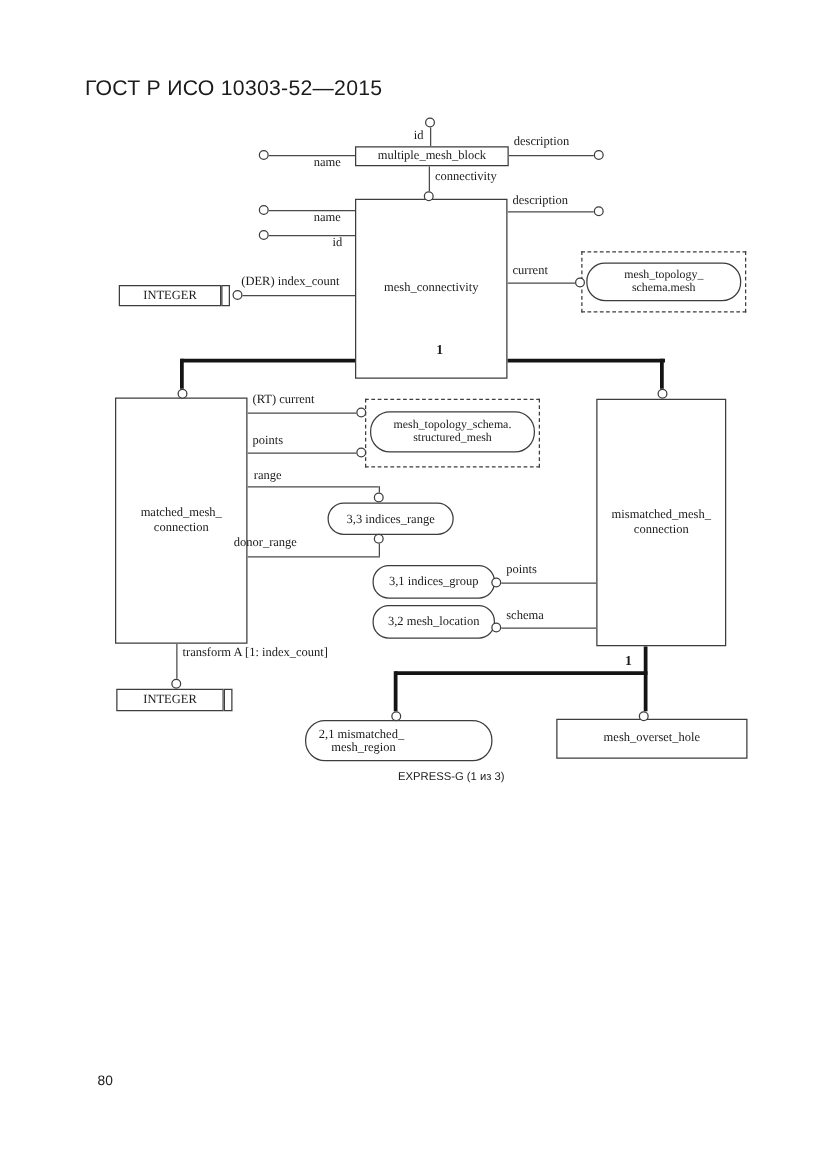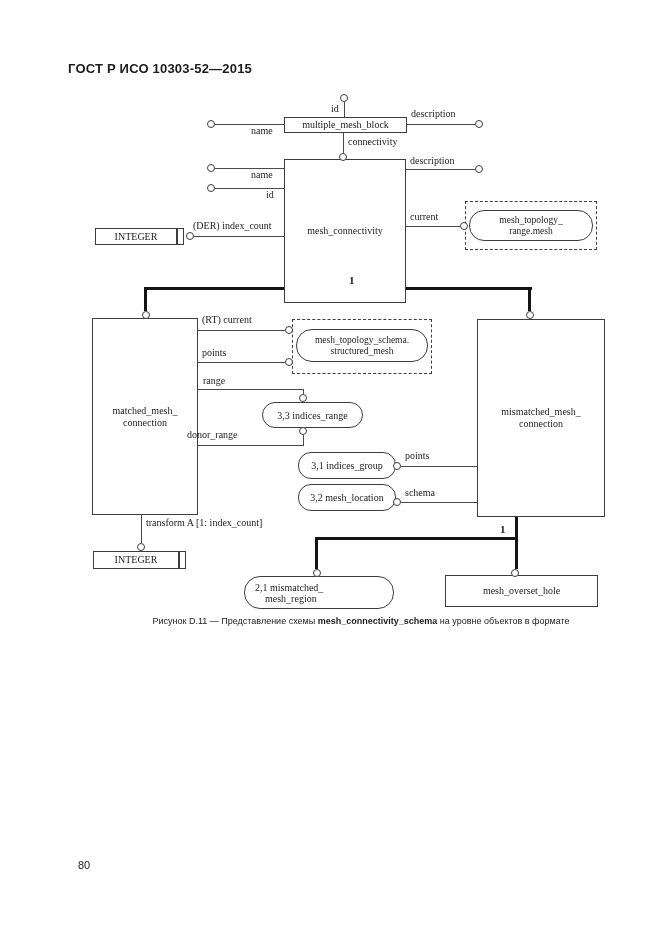--- a/index.html
+++ b/index.html
@@ -1,18 +1,18 @@
 <!DOCTYPE html>
 <html><head>
 <meta charset="utf-8">
 <style>
   html,body{margin:0;padding:0;background:#888;}
   .page{position:relative;width:661px;height:936px;background:#fff;overflow:hidden;
         font-family:"Liberation Sans",sans-serif;color:#1b1b1b;}
-  .header{position:absolute;left:68px;top:61px;font-size:13px;font-weight:bold;letter-spacing:.2px;}
+  .header{position:absolute;left:68px;top:61px;font-size:17px;font-weight:normal;letter-spacing:.2px;}
   .footer{position:absolute;left:78px;top:859px;font-size:11px;}
   .caption{position:absolute;left:81px;top:615px;width:560px;text-align:center;font-size:9px;line-height:12px;}
   .caption .b{font-weight:bold;}
   
   .box{position:absolute;border:1px solid #3d3d3d;background:#fff;box-sizing:border-box;
        display:flex;flex-direction:column;justify-content:center;align-items:center;
        font-family:"Liberation Serif",serif;font-size:10px;line-height:12px;color:#1b1b1b;text-align:center;}
   .dash{position:absolute;border:1px dashed #3d3d3d;box-sizing:border-box;background:#fff;}
   .oval{position:absolute;border:1px solid #3d3d3d;background:#fff;box-sizing:border-box;
         display:flex;flex-direction:column;justify-content:center;align-items:center;
@@ -66,41 +66,41 @@
     <div class="box" style="left:284px;top:117px;width:123px;height:16px">
       <div>multiple_mesh_block</div>
     </div>
     <div class="box" style="left:284px;top:159px;width:122px;height:144px">
       <div>mesh_connectivity</div>
     </div>
     <div class="box" style="left:92px;top:318px;width:106px;height:197px">
       <div>matched_mesh_</div>
       <div>connection</div>
     </div>
-    <div class="box" style="left:477px;top:319px;width:128px;height:198px">
+    <div class="box" style="left:477px;top:319px;width:104px;height:198px">
       <div>mismatched_mesh_</div>
       <div>connection</div>
     </div>
     <div class="box" style="left:445px;top:575px;width:153px;height:32px">
       <div>mesh_overset_hole</div>
     </div>
 
     <div class="box" style="left:95px;top:228px;width:82px;height:17px">
       <div>INTEGER</div>
     </div>
     <div class="box" style="left:177px;top:228px;width:7px;height:17px"></div>
     <div class="box" style="left:93px;top:551px;width:86px;height:18px">
       <div>INTEGER</div>
     </div>
     <div class="box" style="left:179px;top:551px;width:7px;height:18px"></div>
 
     <div class="dash" style="left:465px;top:201px;width:132px;height:49px"></div>
     <div class="oval small" style="left:469px;top:210px;width:124px;height:31px;border-radius:15px">
       <div>mesh_topology_</div>
-      <div>range.mesh</div>
+      <div>schema.mesh</div>
     </div>
     <div class="dash" style="left:292px;top:319px;width:140px;height:55px"></div>
     <div class="oval small" style="left:296px;top:329px;width:132px;height:33px;border-radius:16px">
       <div>mesh_topology_schema.</div>
       <div>structured_mesh</div>
     </div>
 
     <div class="oval" style="left:262px;top:402px;width:101px;height:26px;border-radius:13px">
       <div>3,3 indices_range</div>
     </div>
@@ -150,21 +150,17 @@
     <div class="lbl" style="left:203px;top:375px">range</div>
     <div class="lbl" style="left:187px;top:429px">donor_range</div>
     <div class="lbl" style="left:405px;top:450px">points</div>
     <div class="lbl" style="left:405px;top:487px">schema</div>
     <div class="lbl" style="left:146px;top:517px">transform A [1: index_count]</div>
     <div class="lbl card" style="left:349px;top:275px">1</div>
     <div class="lbl card" style="left:500px;top:524px">1</div>
   </div>
 
   <div class="caption">
-    <div>
-      <span>Рисунок D.11 — Представление схемы</span>
-      <span class="b">mesh_connectivity_schema</span>
-      <span>на уровне объектов в формате</span>
-    </div>
+    <div>EXPRESS-G (1 из 3)</div>
   </div>
 
   <div class="footer">80</div>
 </div>
 
 </body></html>

